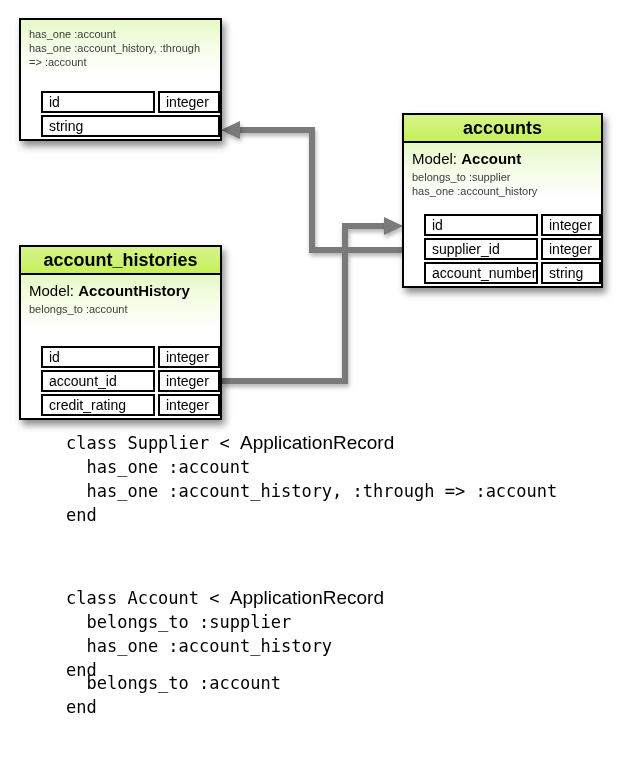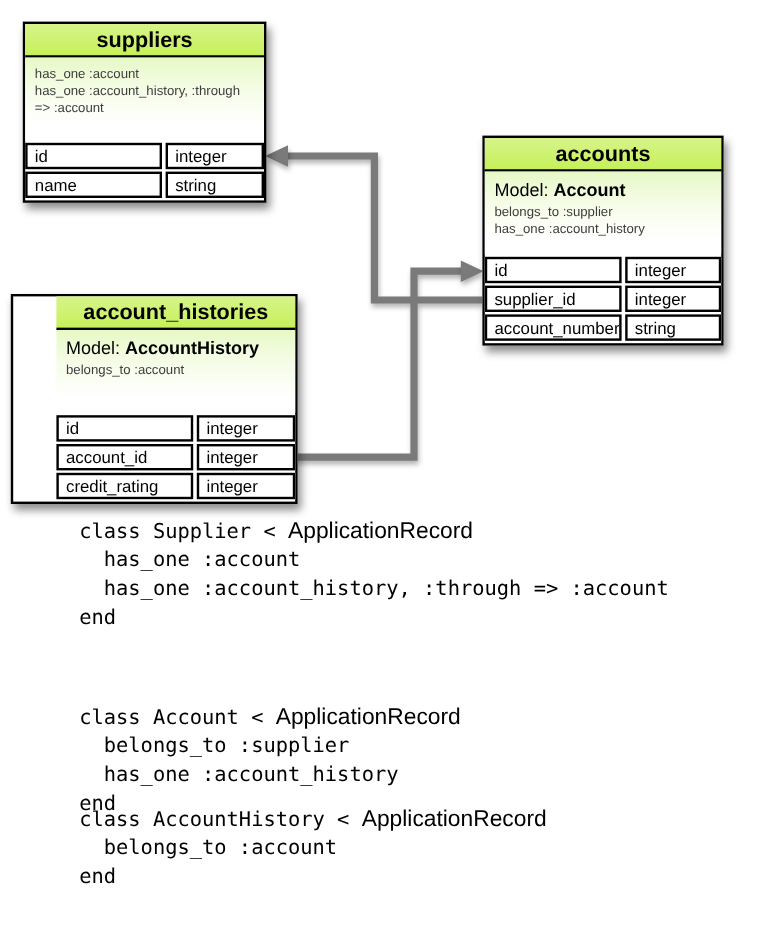--- a/index.html
+++ b/index.html
@@ -10,21 +10,21 @@
   .connectors{position:absolute;left:0;top:0;z-index:1;}
   .ertable{position:absolute;z-index:2;background:#fff;border:2px solid #000;
            box-shadow:3px 5px 7px rgba(0,0,0,.45);}
   .ert-header{height:26px;line-height:26px;border-bottom:2px solid #000;
               background:linear-gradient(to bottom,#d7f48a,#c6f05a);
               text-align:center;font-weight:bold;font-size:18px;color:#000;}
   .ert-model{height:62px;padding:7px 8px 0 8px;
              background:linear-gradient(to bottom,#e6f9c6 0%,#f4fce4 35%,#ffffff 80%);}
   .ert-model-line{font-size:15px;color:#000;margin-bottom:3px;}
   .ert-assoc{font-size:11px;color:#3d3d3d;line-height:14px;}
-  .ert-row{display:flex;gap:3px;margin-top:2px;}
+  .ert-row{display:flex;gap:3px;margin-top:2px;margin-left:20px;}
   .ert-row:last-child{margin-bottom:2px;}
   .cell{border:2px solid #000;height:18px;line-height:18px;font-size:14px;
         padding-left:6px;background:#fff;overflow:hidden;}
   .cell.name{flex:0 0 104px;}
   .cell.type{flex:1;}
   
   .code-block{position:absolute;left:66px;}
   .code-line{height:24px;line-height:24px;white-space:pre;}
   .mono{font-family:"DejaVu Sans Mono",monospace;font-size:17px;color:#000;white-space:pre;}
   .sans{font-family:"Liberation Sans",sans-serif;font-size:19px;color:#000;white-space:pre;}
@@ -41,32 +41,30 @@
         <polyline points="402,250 312,250 312,130 238,130"></polyline>
         <polyline points="222,381 345,381 345,226 386,226"></polyline>
       </g>
       <g fill="#7a7a7a" stroke="none" style="filter:drop-shadow(1px 3px 2px rgba(0,0,0,0.3))">
         <polygon points="240,121 240,139 221,130"></polygon>
         <polygon points="384,217 384,235 403,226"></polygon>
       </g>
     </svg>
 
     <div class="ertable" style="left:19px;top:18px;width:199px;">
-      <div class="ert-header">suppliers</div>
       <div class="ert-model">
         <div class="ert-assoc">has_one :account</div>
         <div class="ert-assoc">has_one :account_history, :through</div>
         <div class="ert-assoc">=&gt; :account</div>
       </div>
       <div class="ert-row">
         <div class="cell name">id</div>
         <div class="cell type">integer</div>
       </div>
       <div class="ert-row">
-        <div class="cell name">name</div>
         <div class="cell type">string</div>
       </div>
     </div>
 
     <div class="ertable" style="left:402px;top:113px;width:197px;">
       <div class="ert-header">accounts</div>
       <div class="ert-model">
         <div class="ert-model-line"><span>Model:</span> <b>Account</b></div>
         <div class="ert-assoc">belongs_to :supplier</div>
         <div class="ert-assoc">has_one :account_history</div>
@@ -78,21 +76,21 @@
       <div class="ert-row">
         <div class="cell name">supplier_id</div>
         <div class="cell type">integer</div>
       </div>
       <div class="ert-row">
         <div class="cell name">account_number</div>
         <div class="cell type">string</div>
       </div>
     </div>
 
-    <div class="ertable" style="left:9px;top:245px;width:199px;padding-left:36px;">
+    <div class="ertable" style="left:19px;top:245px;width:199px;">
       <div class="ert-header">account_histories</div>
       <div class="ert-model">
         <div class="ert-model-line"><span>Model:</span> <b>AccountHistory</b></div>
         <div class="ert-assoc">belongs_to :account</div>
       </div>
       <div class="ert-row">
         <div class="cell name">id</div>
         <div class="cell type">integer</div>
       </div>
       <div class="ert-row">
@@ -115,18 +113,17 @@
   </div>
 
   <div class="code-block" style="top:551px;margin-top:35px;">
     <div class="code-line"><span class="mono">class Account &lt; </span><span class="sans">ApplicationRecord</span></div>
     <div class="code-line"><span class="mono">  belongs_to :supplier</span></div>
     <div class="code-line"><span class="mono">  has_one :account_history</span></div>
     <div class="code-line"><span class="mono">end</span></div>
   </div>
 
   <div class="code-block" style="top:671px;">
-    <div class="code-line"><span class="mono">class AccountHistory &lt; </span><span class="sans">ApplicationRecord</span></div>
     <div class="code-line"><span class="mono">  belongs_to :account</span></div>
     <div class="code-line"><span class="mono">end</span></div>
   </div>
 
 </div>
 
 </body></html>

